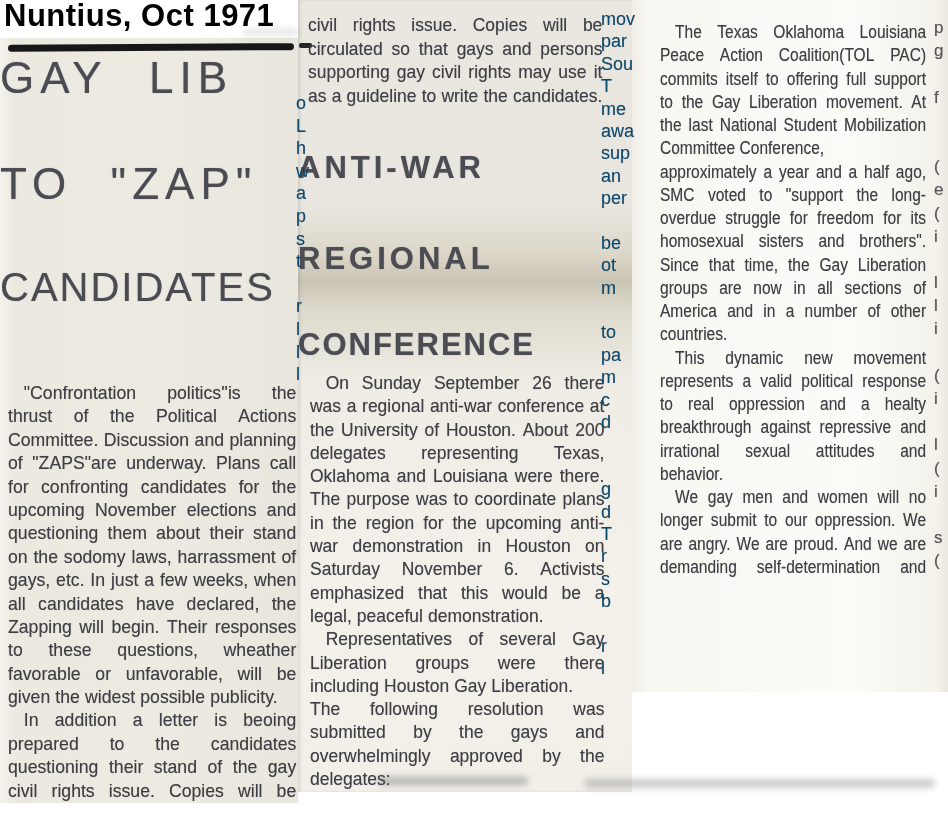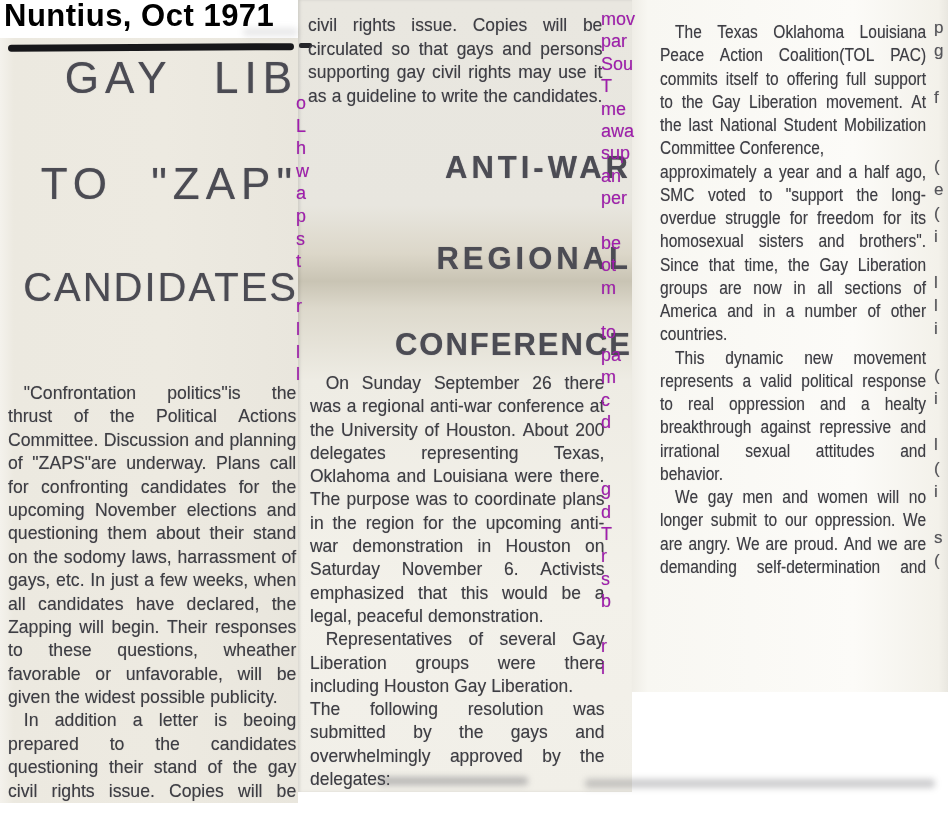--- a/index.html
+++ b/index.html
@@ -28,21 +28,21 @@
   }
   .rule{
     position:absolute;left:8px;top:44px;width:286px;height:7px;
     background:#17171a;border-radius:4px;transform:rotate(-0.35deg);
   }
   .rule-dash{
     position:absolute;left:299px;top:43px;width:13px;height:5px;
     background:#26262a;border-radius:2px;
   }
   .hl{
-    position:absolute;color:#4b4b53;text-align:right;
+    position:absolute;color:#4b4b53;text-align:left;
     text-shadow:0 0 1px rgba(75,75,85,0.55);
   }
   .hl-l{left:0;width:298px;font-size:44px;letter-spacing:6px}
   #hl-gay{top:53px;word-spacing:24px}
   #hl-zap{top:159px;word-spacing:20px}
   #hl-cand{top:265px;font-size:40px;letter-spacing:2px}
   .hl-m{left:298px;width:334px;font-weight:bold;font-size:31px;letter-spacing:4px;color:#4c4c54}
   #hl-anti{top:150px}
   #hl-reg{top:241px}
   #hl-conf{top:327px;letter-spacing:2px}
@@ -56,21 +56,21 @@
   .tl.nj span{margin-right:0.29em}
   .tl.ind{padding-left:17px}
   #col-left-body{left:8px;top:381px;width:310px;font-size:19px;transform:scaleX(0.93)}
   #col-left-body .tl{height:23.4px;line-height:23.4px}
   #col-mid-intro{left:308px;top:13px;width:320px;font-size:19px;transform:scaleX(0.92)}
   #col-mid-intro .tl{height:23.6px;line-height:23.6px}
   #col-mid-body{left:310px;top:371px;width:320px;font-size:19px;transform:scaleX(0.92)}
   #col-mid-body .tl{height:23.3px;line-height:23.3px}
   #col-right-body{left:660px;top:21px;width:300px;font-size:17.5px;transform:scaleX(0.887)}
   #col-right-body .tl{height:23.25px;line-height:23.25px}
-  .frag{position:absolute;z-index:5;color:#a21caf;text-shadow:0 0 0.8px rgba(62,62,68,0.4)}
+  .frag{position:absolute;z-index:5;color:#0c4a6e;text-shadow:0 0 0.8px rgba(62,62,68,0.4)}
   .frag .tl{justify-content:flex-start}
   #frag-mid-left{left:296px;top:92px;width:22px;font-size:18px}
   #frag-mid-left .tl{height:22.6px;line-height:22.6px}
   #frag-mid-right{left:601px;top:8px;width:42px;font-size:18px}
   #frag-mid-right .tl{height:22.4px;line-height:22.4px}
   #frag-far-right{left:934px;top:16px;width:14px;font-size:17px;color:#55555a}
   #frag-far-right .tl{height:23.2px;line-height:23.2px}
   .smudge{position:absolute;background:rgba(90,90,96,0.38);filter:blur(3px);border-radius:4px}
   #smudge-1{left:378px;top:777px;width:150px;height:8px}
   #smudge-2{left:585px;top:779px;width:350px;height:9px;background:rgba(90,90,96,0.30)}

